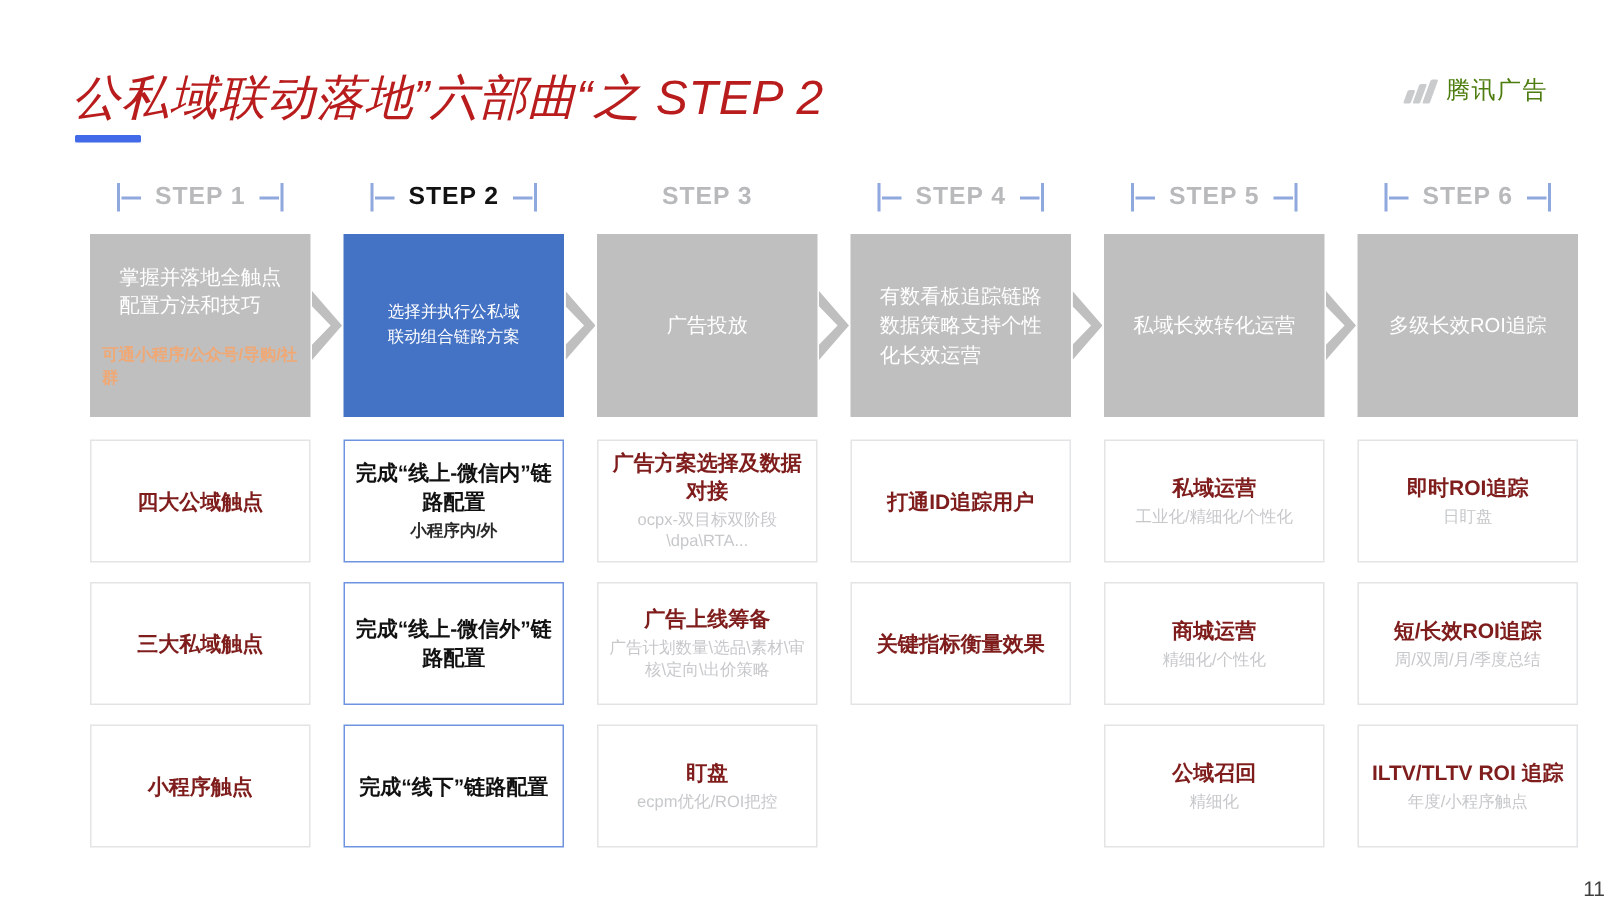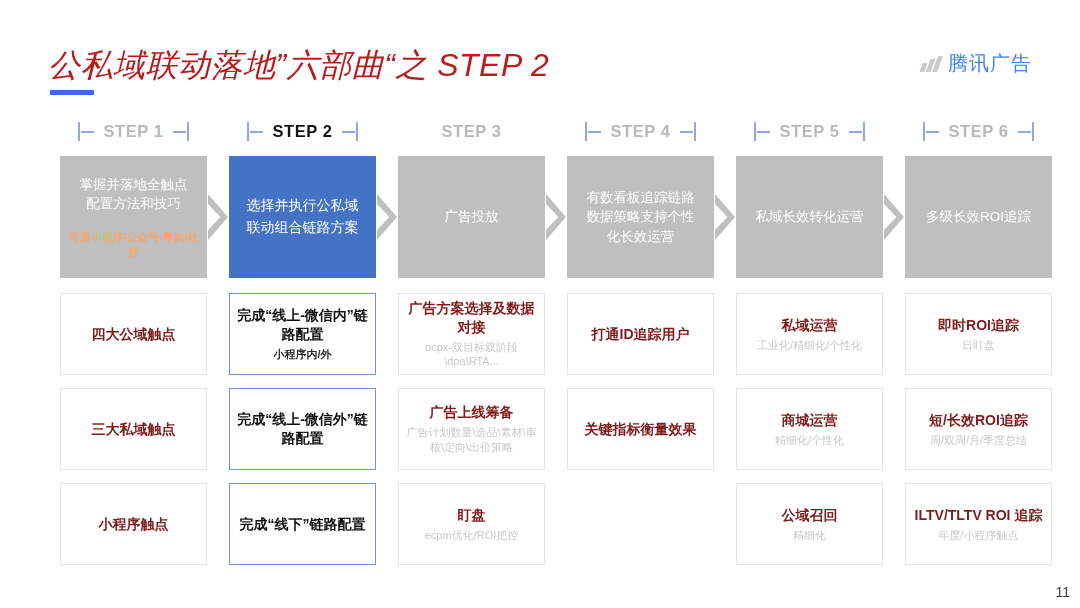--- a/index.html
+++ b/index.html
@@ -26,21 +26,21 @@
     display: flex; align-items: center; gap: 8px;
   }
   .logo-mark { display: flex; align-items: flex-end; gap: 2px; height: 16px; }
   .logo-mark i {
     display: block; width: 5px; background: #c9cbcd;
     transform: skewX(-20deg); border-radius: 1px;
   }
   .logo-mark i:nth-child(1) { height: 9px; }
   .logo-mark i:nth-child(2) { height: 13px; }
   .logo-mark i:nth-child(3) { height: 16px; }
-  .logo-text { font-size: 20px; color: #3b82f6; letter-spacing: 1px; }
+  .logo-text { font-size: 16px; color: #4d7c0f; letter-spacing: 1px; }
 
   
   .grid {
     position: absolute; left: 36px; top: 116px;
     width: 1016px;
     display: grid;
     grid-template-columns: repeat(6, 1fr);
     column-gap: 22px;
     padding-left: 24px;
   }
@@ -67,31 +67,31 @@
     white-space: nowrap;
   }
   .col.active .step-label { color: #121212; }
   .col.plain .brk { visibility: hidden; }
 
   
   .banner-row { position: relative; height: 122px; margin-bottom: 15px; }
   .banner {
     width: 100%; height: 122px; background: #bfbfbf;
     display: flex; flex-direction: column; align-items: center;
-    justify-content: center; padding: 6px 8px; text-align: center;
+    justify-content: center; padding: 6px 8px; 
   }
   .banner-main {
     font-size: 13.5px; color: #ffffff; line-height: 1.45; font-weight: 400;
   }
   .banner-sub {
     font-size: 11px; color: #f0a875; line-height: 1.35; font-weight: bold;
     margin-top: 16px;
   }
   .col.active .banner { background: #4472c4; }
-  .col.active .banner-main { font-size: 14px; line-height: 1.55; }
+  .col.active .banner-main { font-size: 11px; line-height: 1.55; }
   .arrow {
     position: absolute; right: -21px; top: 50%; transform: translateY(-50%);
     width: 20px; height: 46px; background: #bfbfbf; z-index: 3;
     clip-path: polygon(0 0, 100% 50%, 0 100%, 0 78%, 62% 50%, 0 22%);
   }
 
   
   .card {
     border: 1px solid #e3e4e6; background: #fff;
     display: flex; flex-direction: column; align-items: center;

